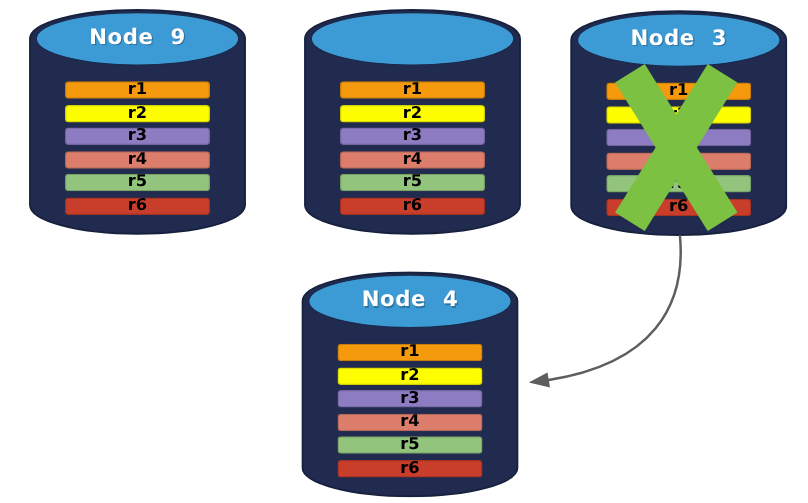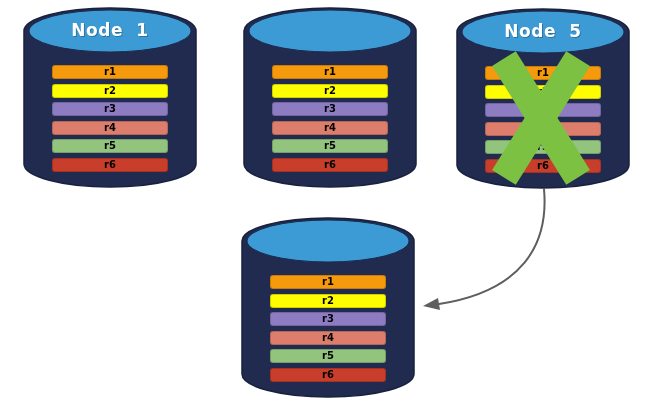--- a/index.html
+++ b/index.html
@@ -24,38 +24,38 @@
     text-shadow:1px 1px 0 rgba(0,0,0,0.25);
   }
 
   .bar {
     position:absolute; left:29px; width:116px; height:14px;
     border-radius:3px; border:1px solid rgba(0,0,0,0.18);
     box-sizing:border-box;
   }
   .bar span {
     display:block; width:100%; text-align:center;
-    font-size:10px; font-weight:bold; color:#000000; line-height:12px;
+    font-size:13px; font-weight:bold; color:#000000; line-height:12px;
   }
 
   .overlay { position:absolute; pointer-events:none; }
   svg.x-mark { left:456px; top:8px; width:174px; height:181px; }
   svg.arrow  { left:0; top:0; width:646px; height:402px; }
 </style>
 </head>
 <body>
 
 <div class="stage">
 
   <div class="node" style="left:23px;top:7px">
     <svg class="cyl" viewBox="0 0 174 181">
       <path class="cyl-body" d="M1,24 A86,23 0 0 1 173,24 L173,157 A86,23 0 0 1 1,157 Z" fill="#212B50"></path>
       <ellipse class="cyl-top" cx="87" cy="24" rx="81" ry="21" fill="#3C9AD5"></ellipse>
     </svg>
-    <div class="node-title">Node 1</div>
+    <div class="node-title">Node 9</div>
     <div class="bar" style="top: 58px; background: rgb(245, 153, 13);">
         <span>r1</span>
       </div>
     <div class="bar" style="top: 77px; background: rgb(254, 254, 0);">
         <span>r2</span>
       </div>
     <div class="bar" style="top: 95px; background: rgb(142, 124, 195);">
         <span>r3</span>
       </div>
     <div class="bar" style="top: 114px; background: rgb(220, 126, 107);">
@@ -92,21 +92,21 @@
     <div class="bar" style="top: 151px; background: rgb(201, 61, 43);">
         <span>r6</span>
       </div>
   </div>
 
   <div class="node" style="left:456px;top:8px">
     <svg class="cyl" viewBox="0 0 174 181">
       <path class="cyl-body" d="M1,24 A86,23 0 0 1 173,24 L173,157 A86,23 0 0 1 1,157 Z" fill="#212B50"></path>
       <ellipse class="cyl-top" cx="87" cy="24" rx="81" ry="21" fill="#3C9AD5"></ellipse>
     </svg>
-    <div class="node-title">Node 5</div>
+    <div class="node-title">Node 3</div>
     <div class="bar" style="top: 58px; background: rgb(245, 153, 13);">
         <span>r1</span>
       </div>
     <div class="bar" style="top: 77px; background: rgb(254, 254, 0);">
         <span>r2</span>
       </div>
     <div class="bar" style="top: 95px; background: rgb(142, 124, 195);">
         <span>r3</span>
       </div>
     <div class="bar" style="top: 114px; background: rgb(220, 126, 107);">
@@ -118,20 +118,21 @@
     <div class="bar" style="top: 151px; background: rgb(201, 61, 43);">
         <span>r6</span>
       </div>
   </div>
 
   <div class="node" style="left:241px;top:217px">
     <svg class="cyl" viewBox="0 0 174 181">
       <path class="cyl-body" d="M1,24 A86,23 0 0 1 173,24 L173,157 A86,23 0 0 1 1,157 Z" fill="#212B50"></path>
       <ellipse class="cyl-top" cx="87" cy="24" rx="81" ry="21" fill="#3C9AD5"></ellipse>
     </svg>
+    <div class="node-title">Node 4</div>
     <div class="bar" style="top: 58px; background: rgb(245, 153, 13);">
         <span>r1</span>
       </div>
     <div class="bar" style="top: 77px; background: rgb(254, 254, 0);">
         <span>r2</span>
       </div>
     <div class="bar" style="top: 95px; background: rgb(142, 124, 195);">
         <span>r3</span>
       </div>
     <div class="bar" style="top: 114px; background: rgb(220, 126, 107);">

